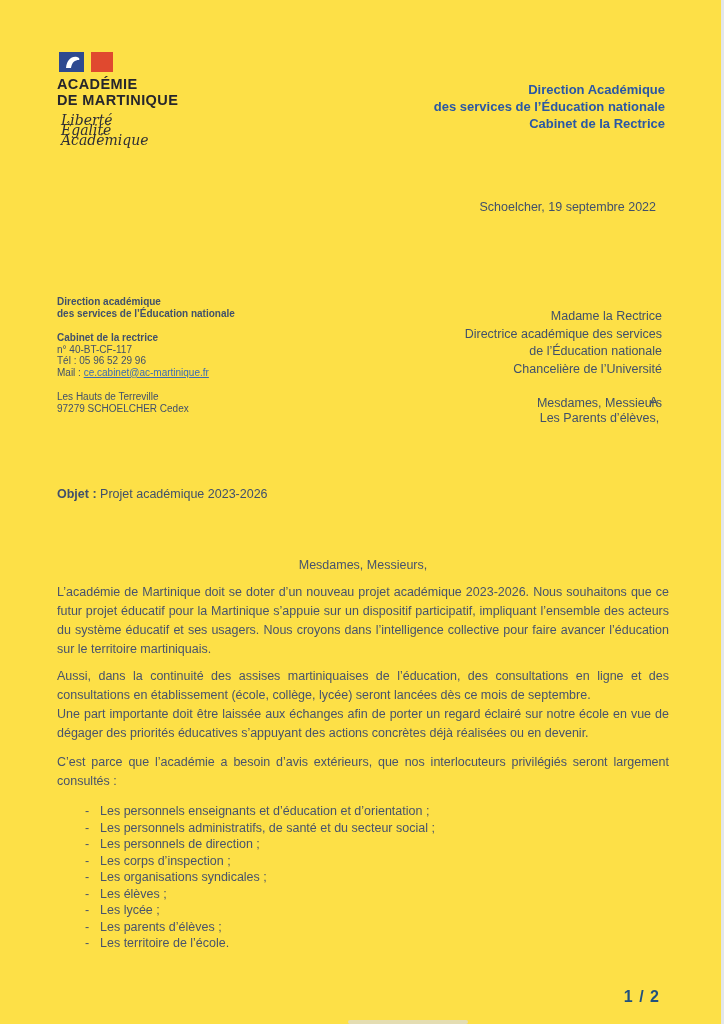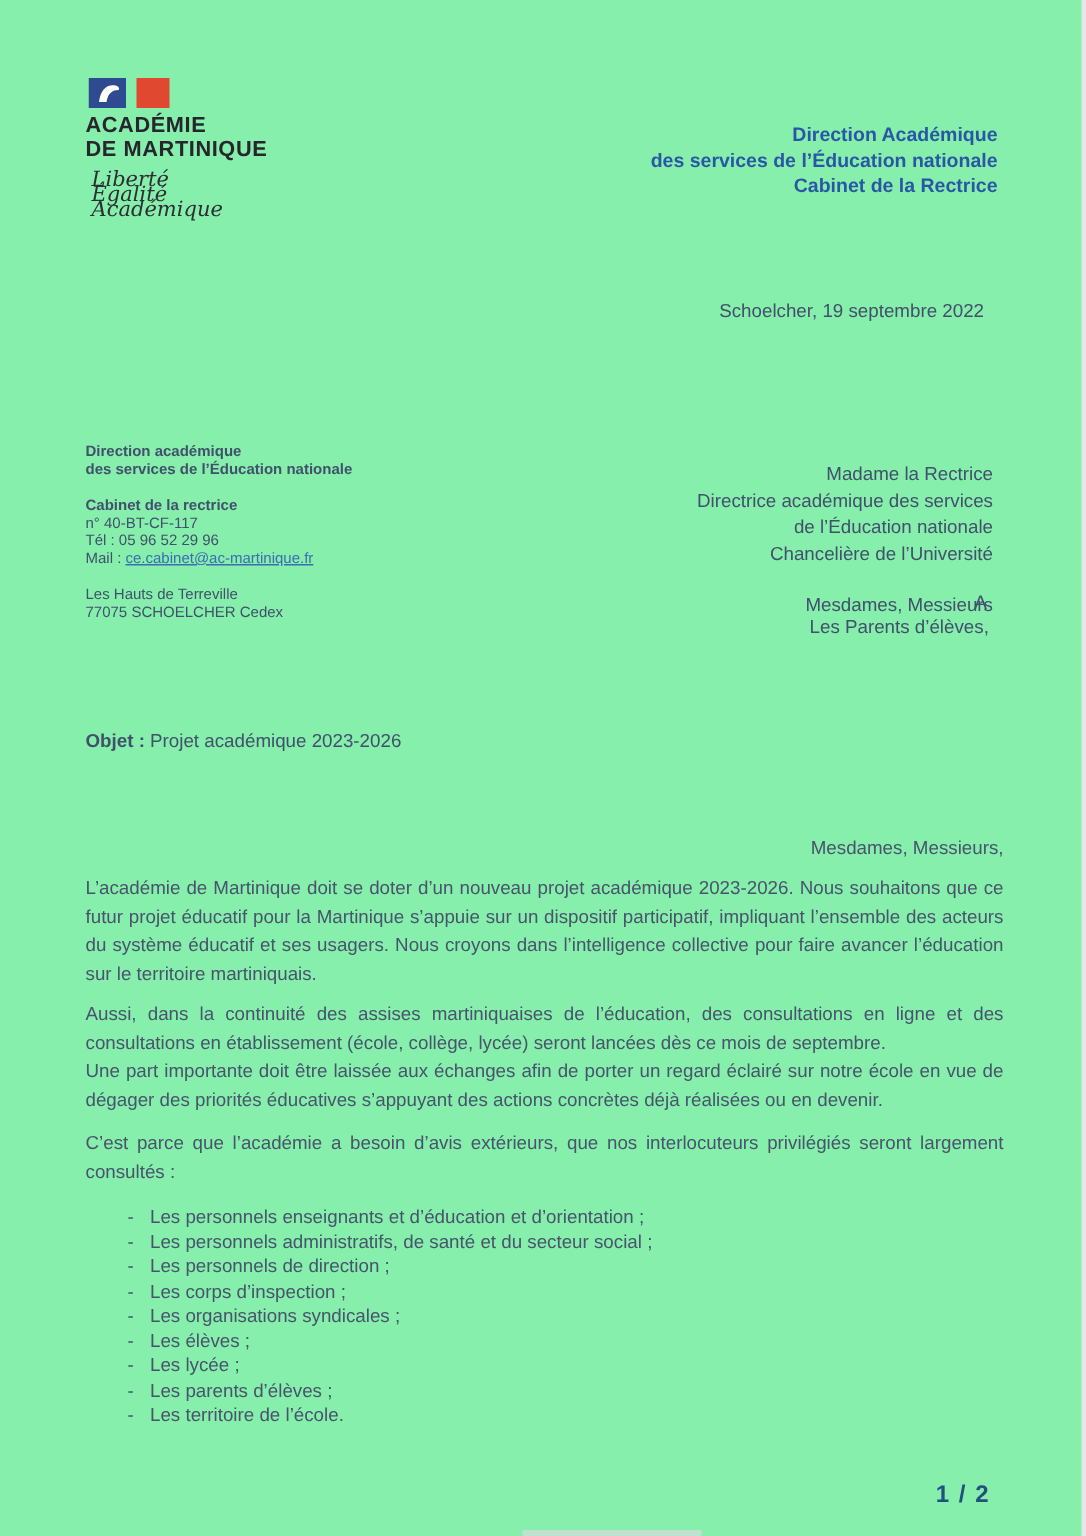--- a/index.html
+++ b/index.html
@@ -1,20 +1,20 @@
 <!DOCTYPE html>
 <html lang="fr"><head>
 <meta charset="utf-8">
 <style>
   html,body{margin:0;padding:0;background:#9a9a9a;}
   .page{
     position:relative;
     width:724px;height:1024px;
     margin:0 auto;
-    background:#86efac;
+    background:#fde047;
     font-family:"Liberation Sans", sans-serif;
     color:#48536c;
     overflow:hidden;
     box-sizing:border-box;
   }
   .scan-edge-right{position:absolute;right:0;top:0;width:3px;height:100%;background:#e4e7ea;}
   .scan-smudge-bottom{position:absolute;left:348px;top:1020px;width:120px;height:4px;background:#d9dcdf;border-radius:2px;opacity:.7;}
 
   
   .logo-block{position:absolute;left:57px;top:52px;}
@@ -64,21 +64,21 @@
   
   .subject{position:absolute;left:57px;top:487px;font-size:12.5px;color:#41506b;}
   .subject .label{font-weight:bold;}
 
   
   .body-text{
     position:absolute;left:57px;top:556px;width:612px;
     font-size:12.5px;line-height:19px;color:#48536c;
   }
   .body-text p{margin:0;text-align:justify;}
-  .body-text .greeting{text-align:right;}
+  .body-text .greeting{text-align:center;}
   .p1{margin-top:8px !important;}
   .p2{margin-top:8px !important;}
   .p3{margin-top:10px !important;}
   .bullets{list-style:none;margin:12px 0 0 0;padding:0;}
   .bullets li{
     position:relative;padding-left:43px;
     line-height:16.5px;text-align:left;
   }
   .bullets .dash{position:absolute;left:28px;top:0;}
 
@@ -129,21 +129,21 @@
   <div class="sender">
     <div class="b">Direction académique</div>
     <div class="b">des services de l’Éducation nationale</div>
     <div class="gap"></div>
     <div class="b">Cabinet de la rectrice</div>
     <div>n° 40-BT-CF-117</div>
     <div>Tél : 05 96 52 29 96</div>
     <div><span>Mail : </span><a href="#">ce.cabinet@ac-martinique.fr</a></div>
     <div class="gap"></div>
     <div>Les Hauts de Terreville</div>
-    <div>77075 SCHOELCHER Cedex</div>
+    <div>97279 SCHOELCHER Cedex</div>
   </div>
 
   <div class="salutation">
     <div>Mesdames, Messieurs</div>
     <div>Les Parents d’élèves,</div>
   </div>
 
   <div class="subject">
     <span class="label">Objet :</span><span> Projet académique 2023-2026</span>
   </div>

